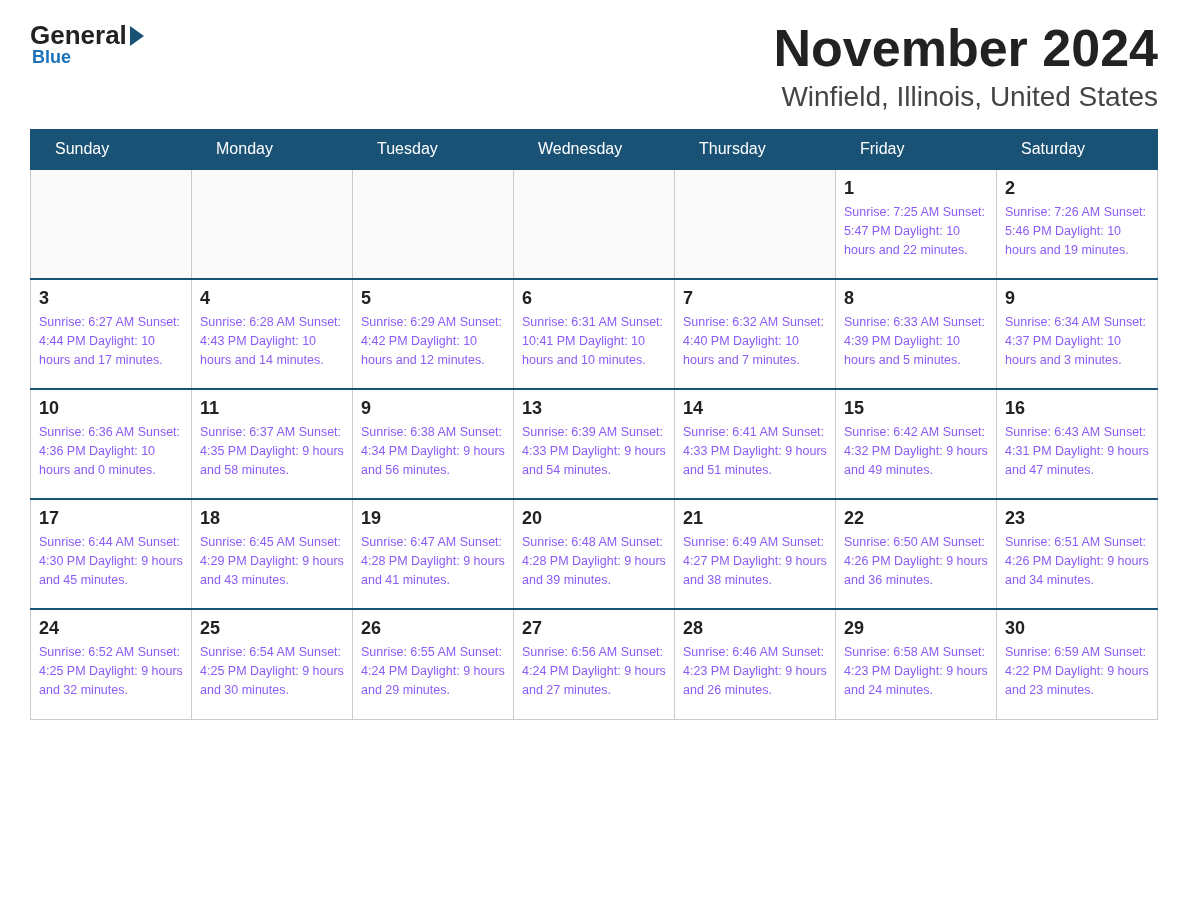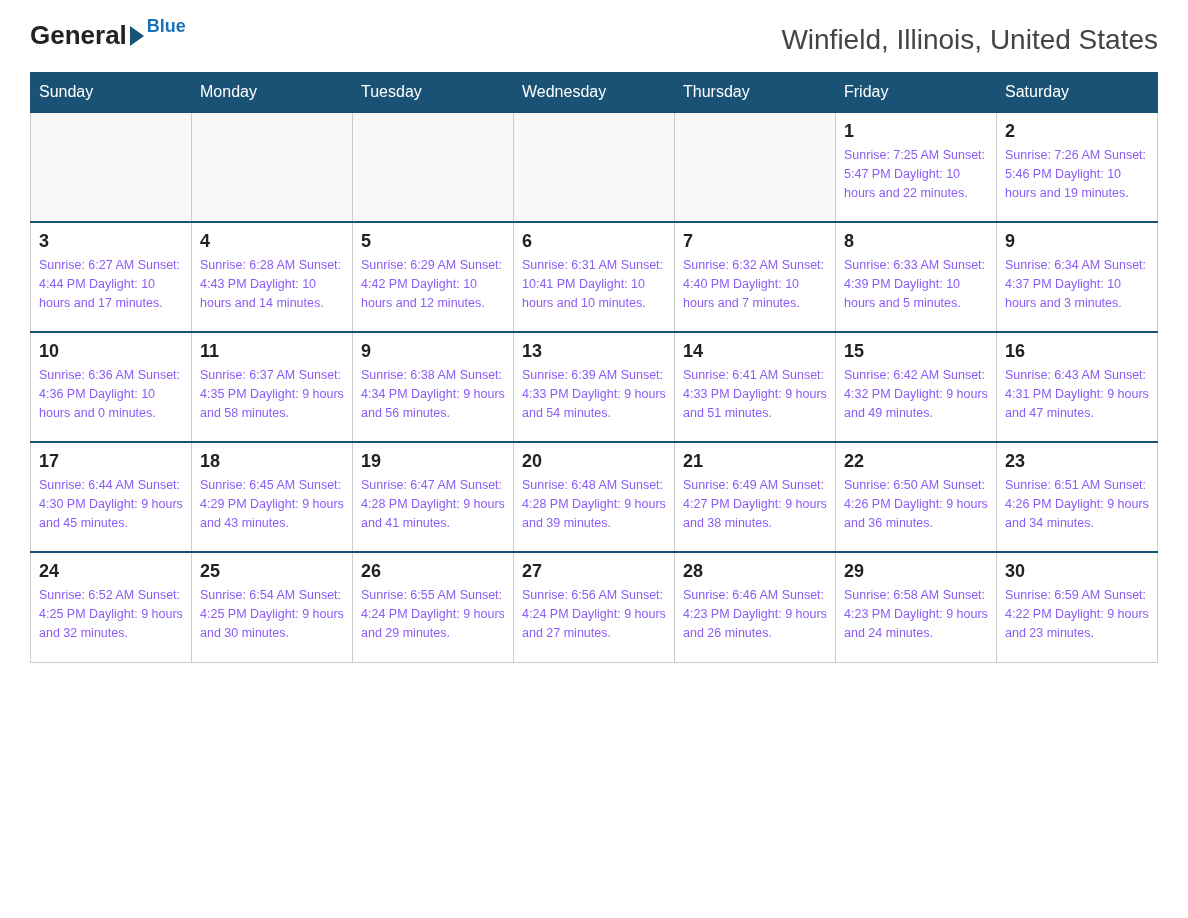--- a/index.html
+++ b/index.html
@@ -11,21 +11,21 @@
       padding: 20px 30px;
     }
     .header-area {
       display: flex;
       justify-content: space-between;
       align-items: flex-start;
       margin-bottom: 16px;
     }
     .logo {
       display: flex;
-      flex-direction: row;
+      flex-direction: column;
       align-items: flex-start;
     }
     .logo-top {
       display: flex;
       align-items: center;
       font-size: 26px;
       font-weight: bold;
       color: #222;
     }
     .logo-top span.general { color: #222; }
@@ -62,21 +62,21 @@
       margin-top: 4px;
     }
     .calendar {
       width: 100%;
       border-collapse: collapse;
       border: 1px solid #ccc;
     }
     .calendar th {
       background-color: #1a5276;
       color: #fff;
-      padding: 10px 8px;
+      padding: 10px 24px;
       font-size: 16px;
       font-weight: normal;
       text-align: left;
       border: 1px solid #1a5276;
     }
     .calendar td {
       vertical-align: top;
       padding: 8px;
       border: 1px solid #ccc;
       width: calc(100% / 7);
@@ -107,20 +107,21 @@
 
 <div class="header-area">
   <div class="logo">
     <div class="logo-top">
       <span class="general">General</span>
       <span class="logo-arrow"></span>
     </div>
     <div class="logo-bottom">Blue</div>
   </div>
   <div class="title-area">
+    <div class="month-title">November 2024</div>
     <div class="subtitle">Winfield, Illinois, United States</div>
   </div>
 </div>
 
 <table class="calendar">
   <thead>
     <tr>
     <th>Sunday</th>
         <th>Monday</th>
         <th>Tuesday</th>

